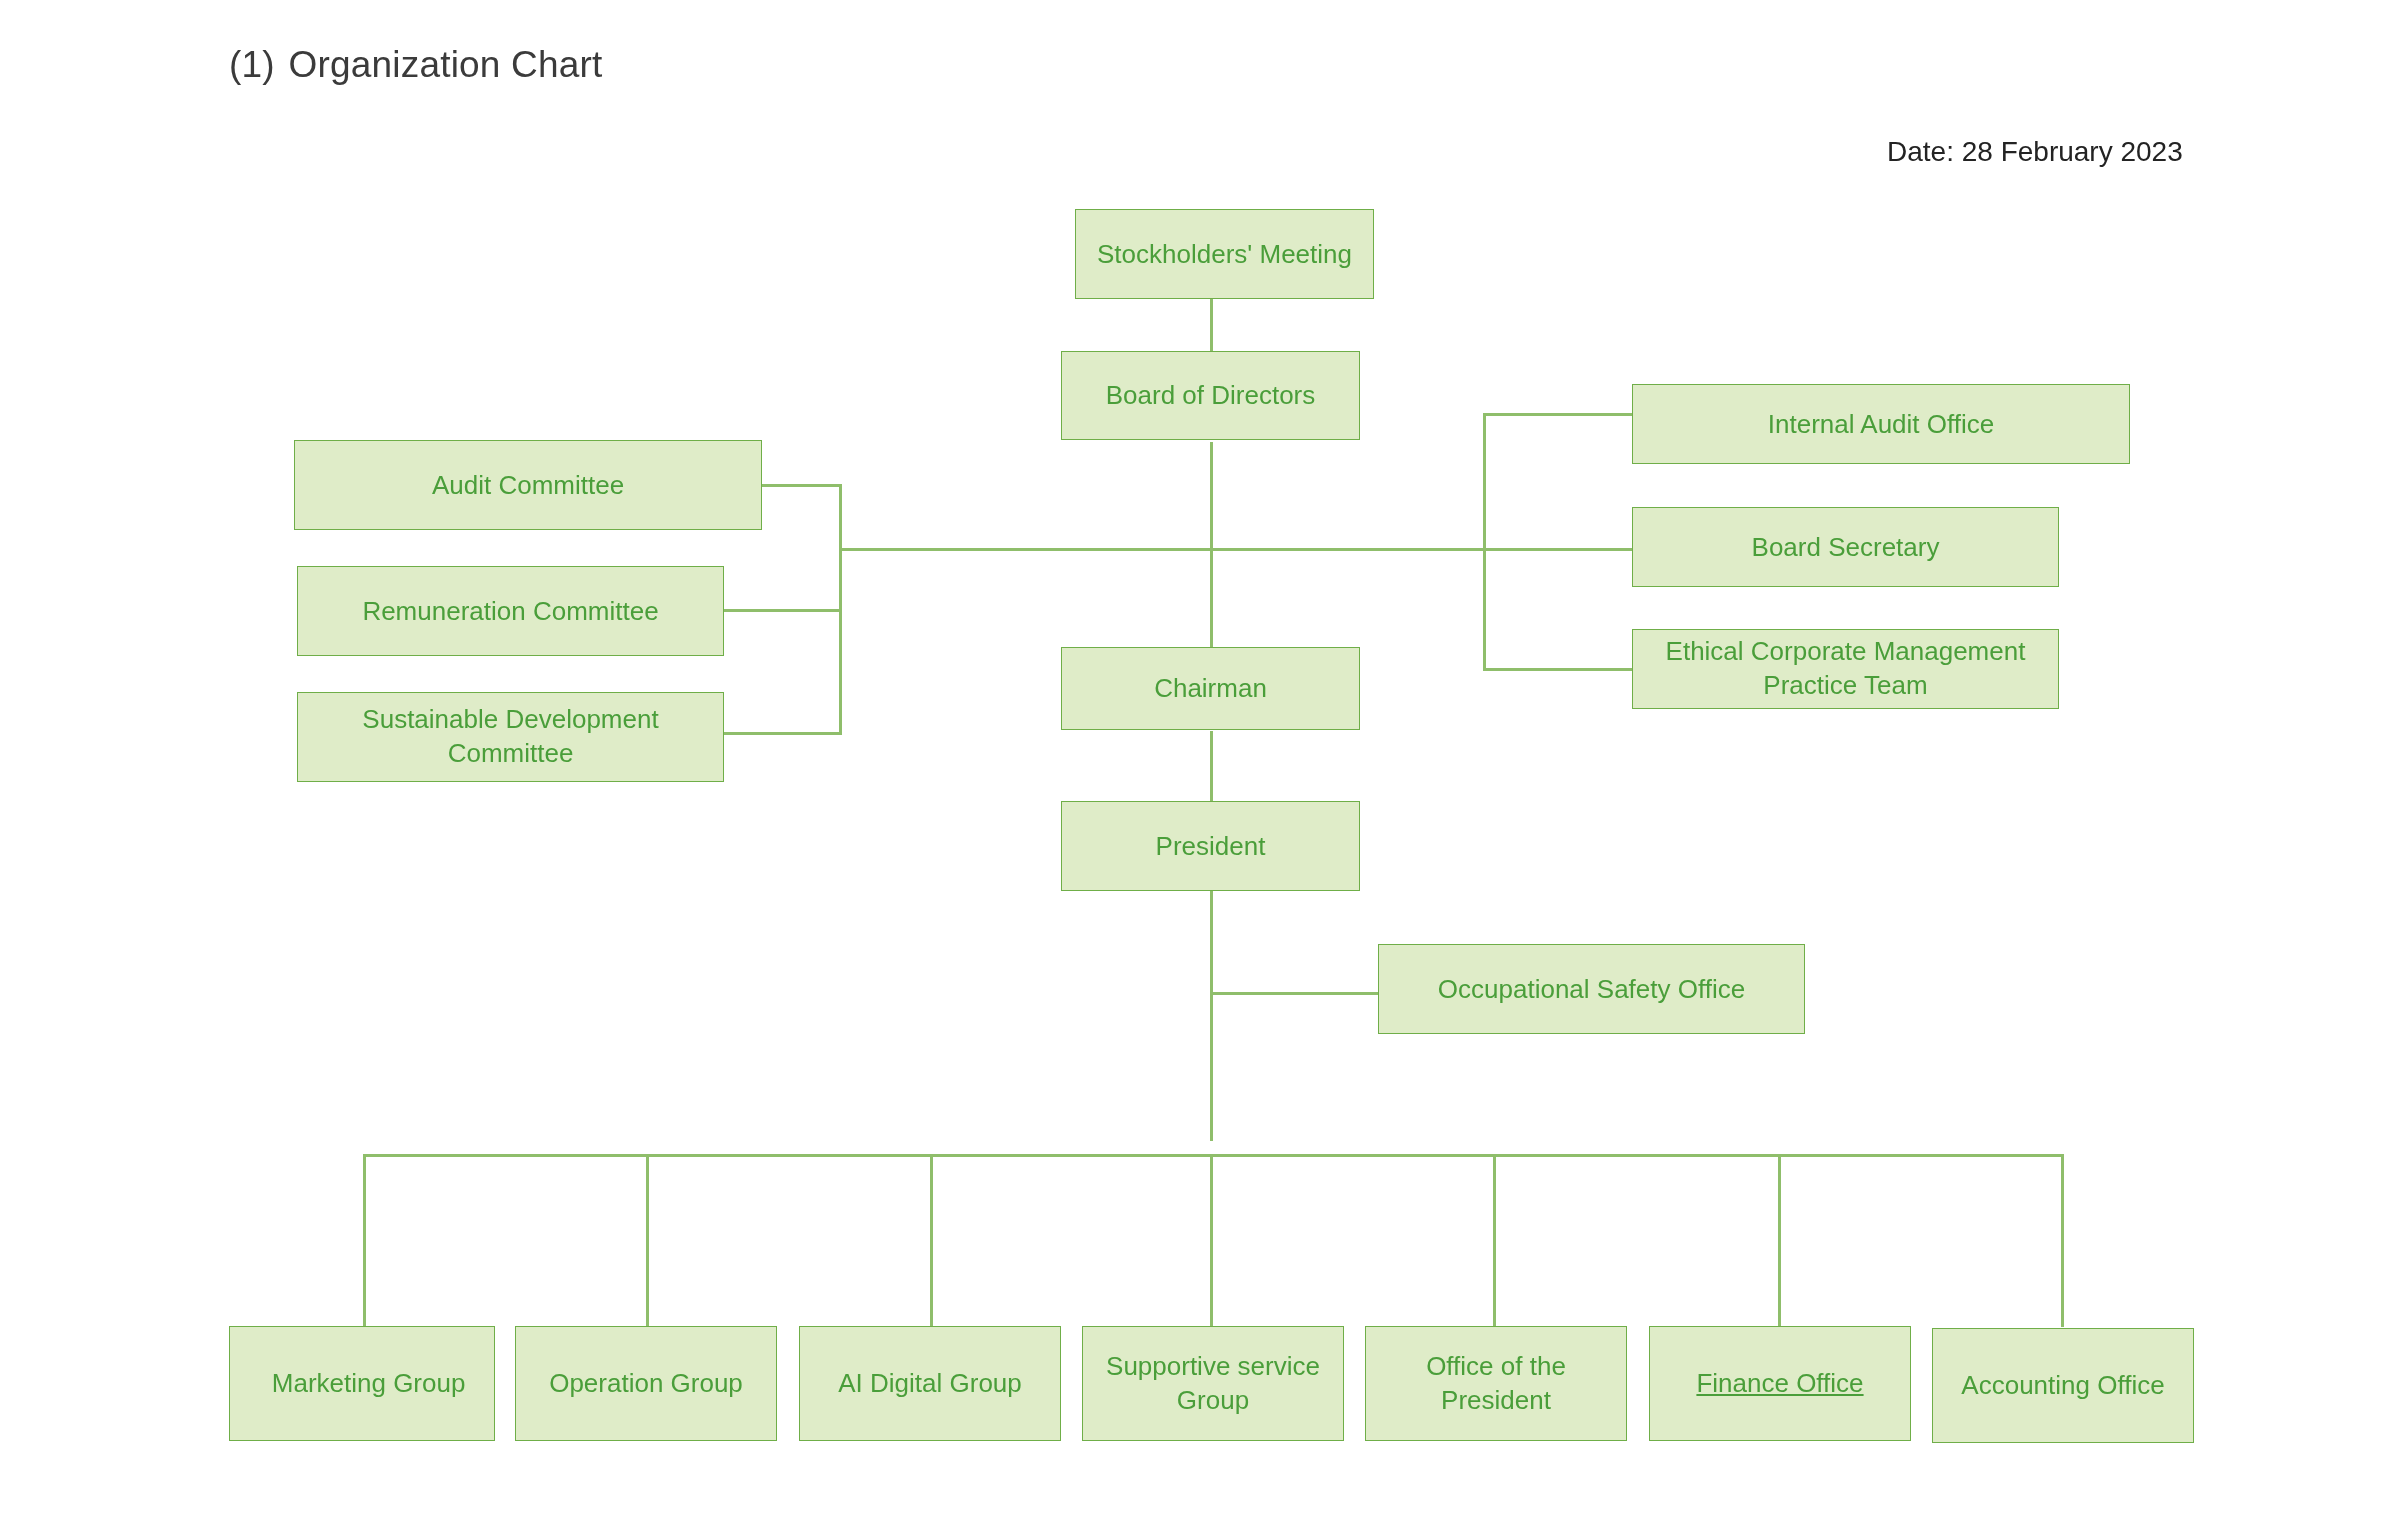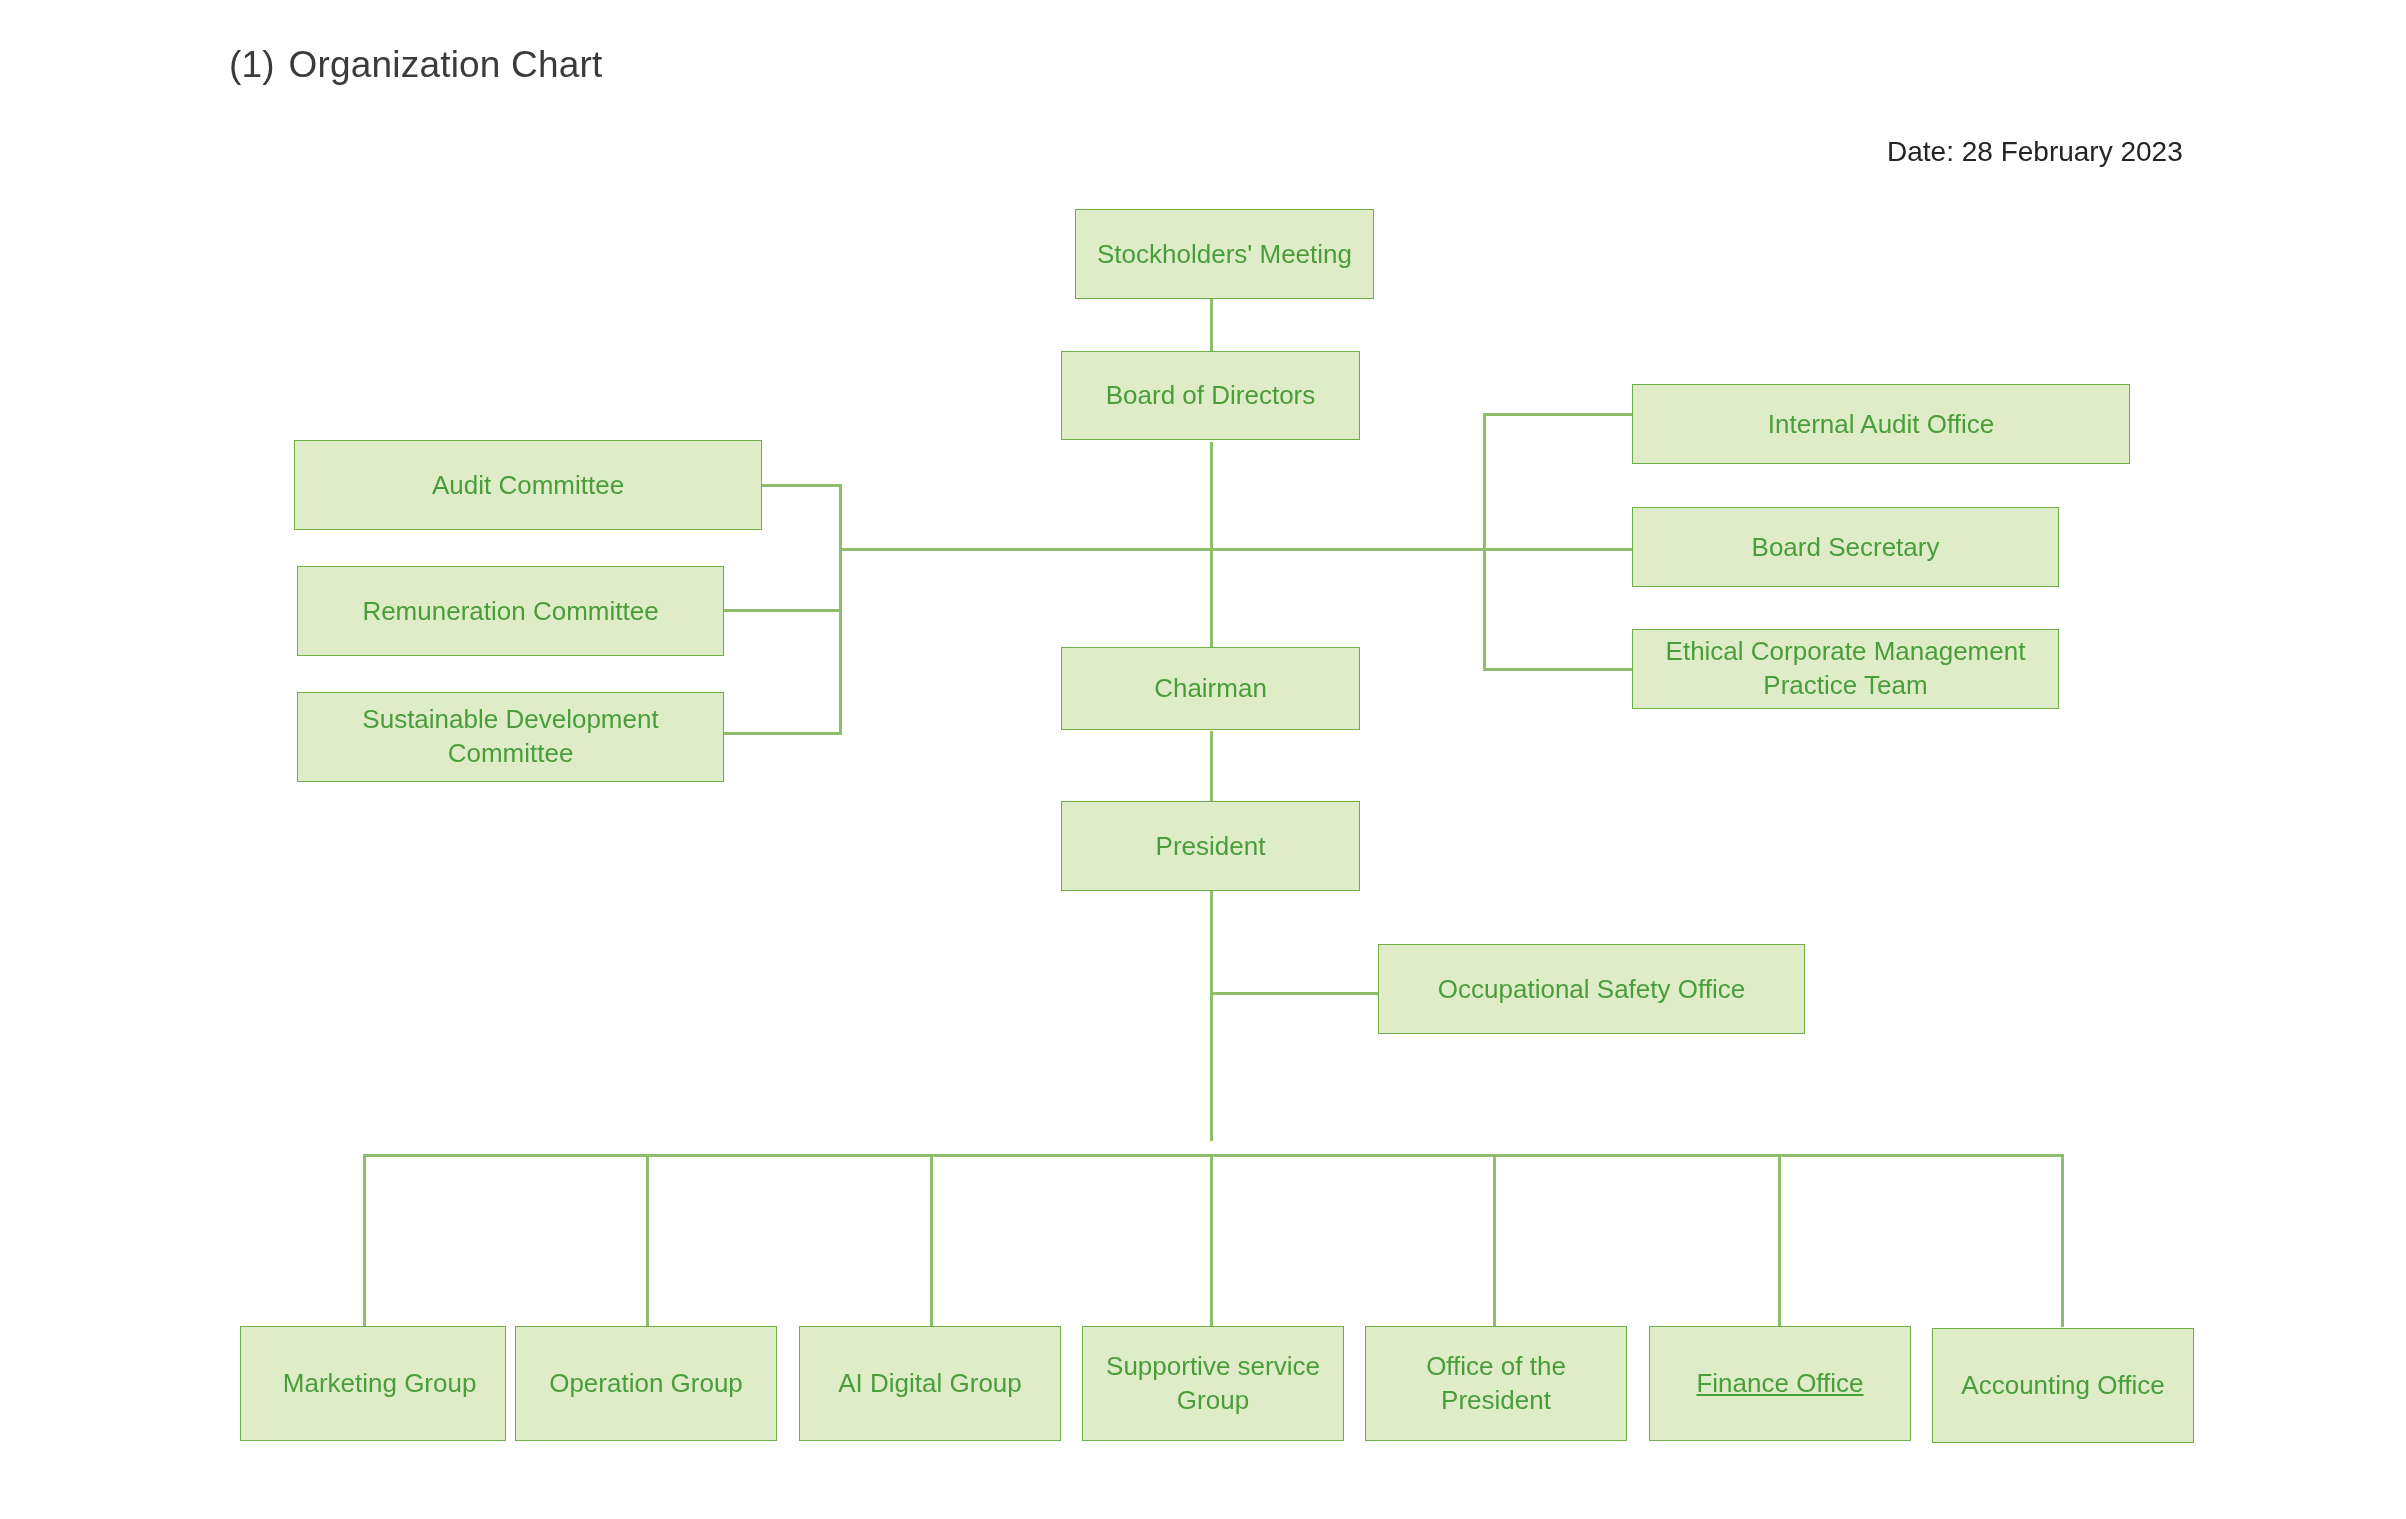--- a/index.html
+++ b/index.html
@@ -171,21 +171,21 @@
     </div>
 
     <div class="node" style="left:1061px; top:801px; width:299px; height:90px;">
       <span>President</span>
     </div>
 
     <div class="node" style="left:1378px; top:944px; width:427px; height:90px;">
       <span>Occupational Safety Office</span>
     </div>
 
-    <div class="node" style="left:240px; top:1326px; width:266px; height:115px;padding-left:21px;">
+    <div class="node" style="left:229px; top:1326px; width:266px; height:115px;padding-left:21px;">
       <span>Marketing Group</span>
     </div>
 
     <div class="node" style="left:515px; top:1326px; width:262px; height:115px;">
       <span>Operation Group</span>
     </div>
 
     <div class="node" style="left:799px; top:1326px; width:262px; height:115px;">
       <span>AI Digital Group</span>
     </div>

